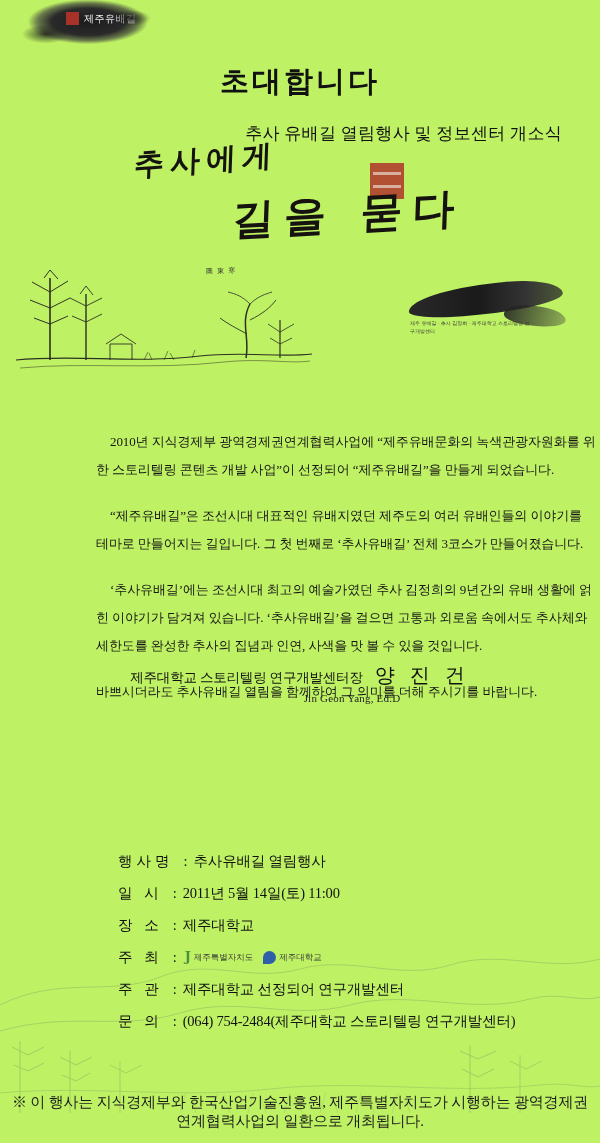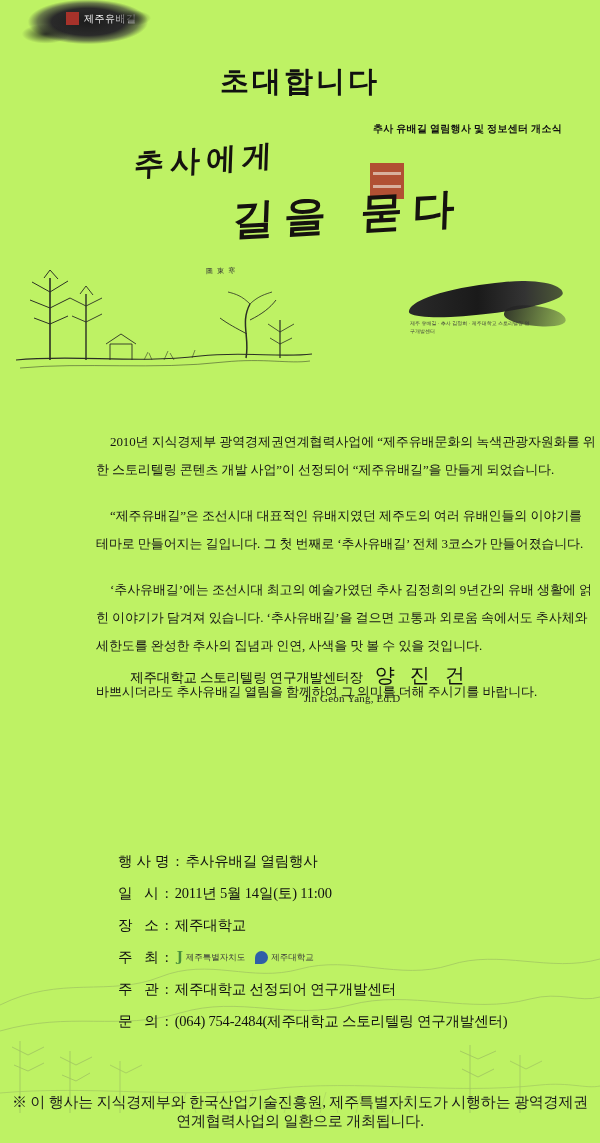--- a/index.html
+++ b/index.html
@@ -68,22 +68,22 @@
     text-align: center;
     font-size: 29px;
     font-weight: bold;
     letter-spacing: 3px;
     color: #111;
   }
   .event-sub {
     position: absolute;
     right: 38px;
     top: 122px;
-    font-size: 10px;
-    font-weight: bold;
+    font-size: 17px;
+    font-weight: normal;
     letter-spacing: 0.3px;
     color: #111;
   }
 
   
   .calli {
     position: absolute;
     left: 132px;
     top: 138px;
     width: 340px;
@@ -248,21 +248,21 @@
     color: #111;
   }
   .detail-row {
     display: flex;
     align-items: center;
     height: 32px;
     white-space: nowrap;
   }
   .detail-label {
     letter-spacing: 4px;
-    margin-right: 0;
+    margin-right: 8px;
   }
   .detail-sep { margin: 0 6px 0 2px; }
   .detail-value { letter-spacing: -0.2px; }
 
   .host-logos {
     display: inline-flex;
     align-items: center;
     gap: 10px;
     margin-left: 2px;
   }

